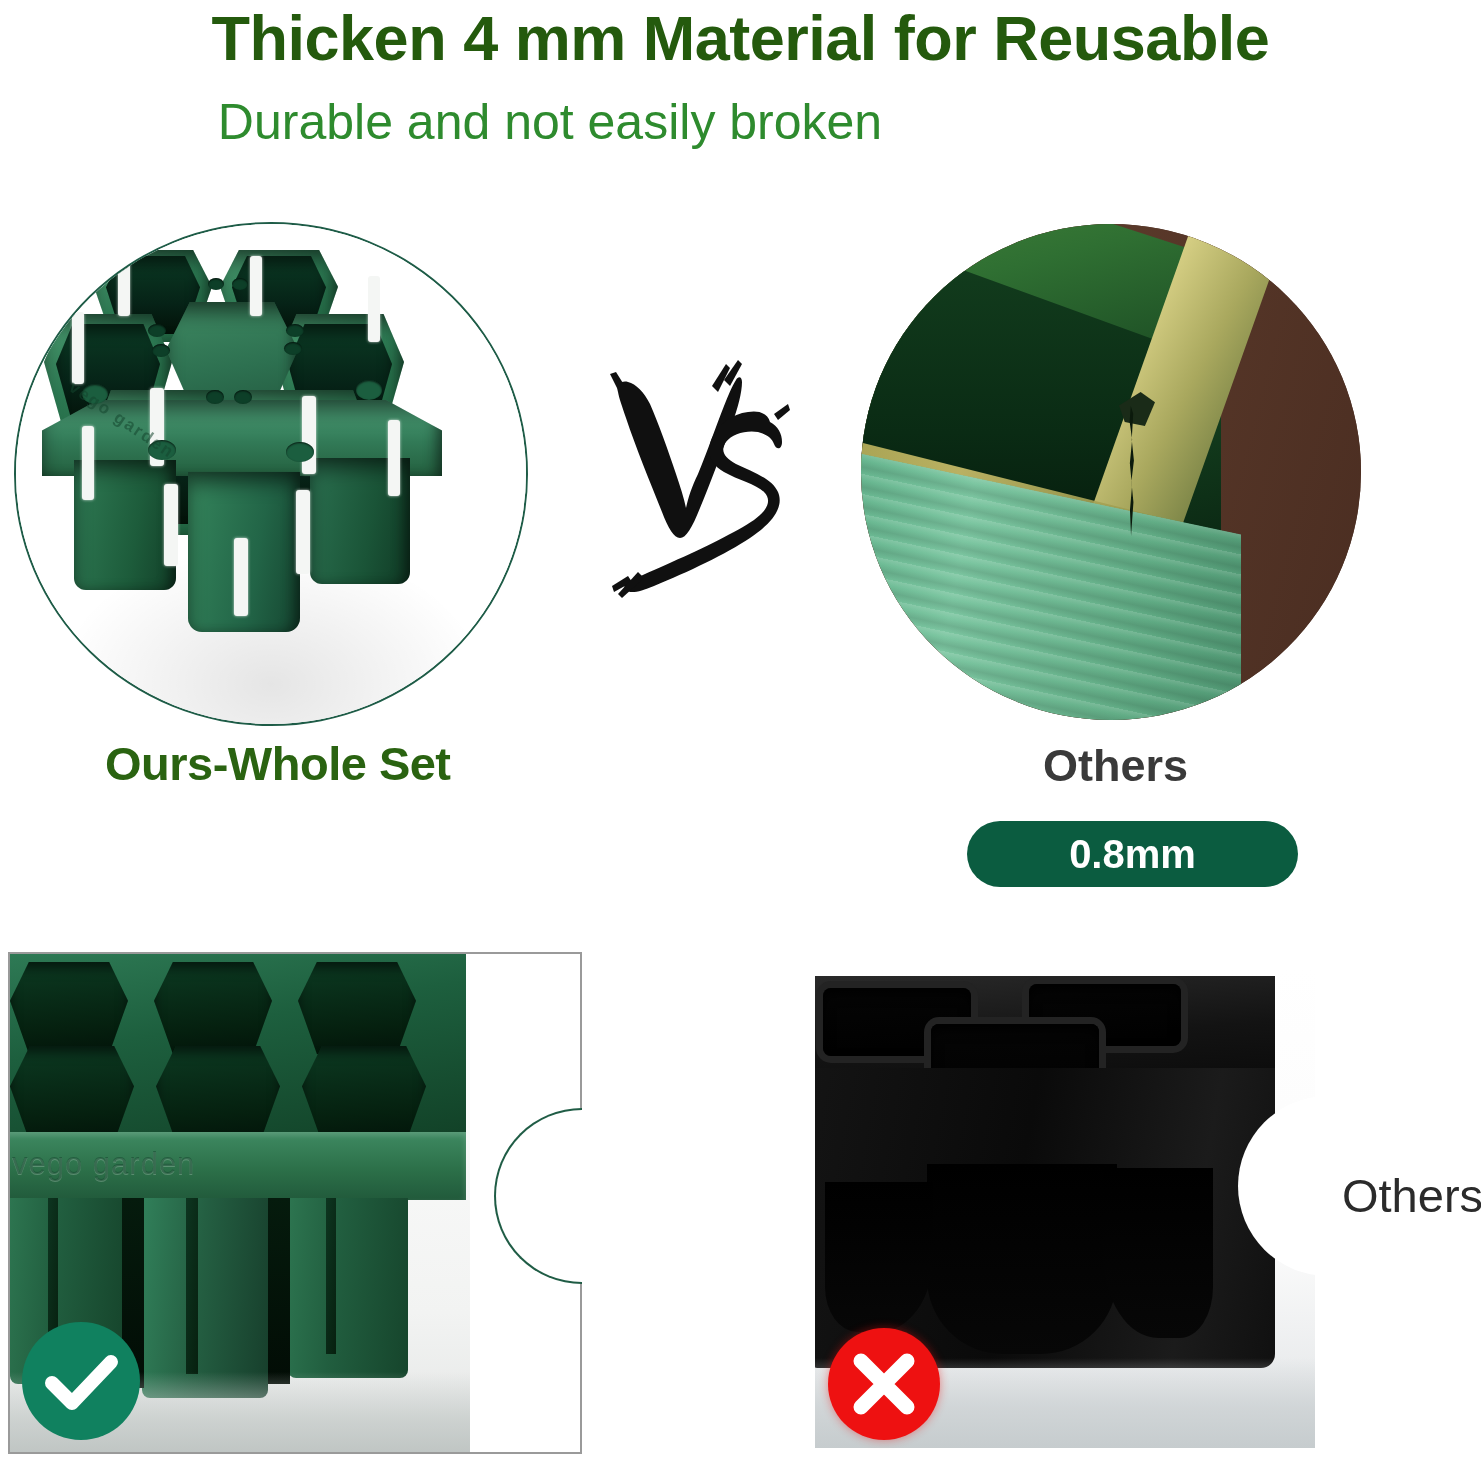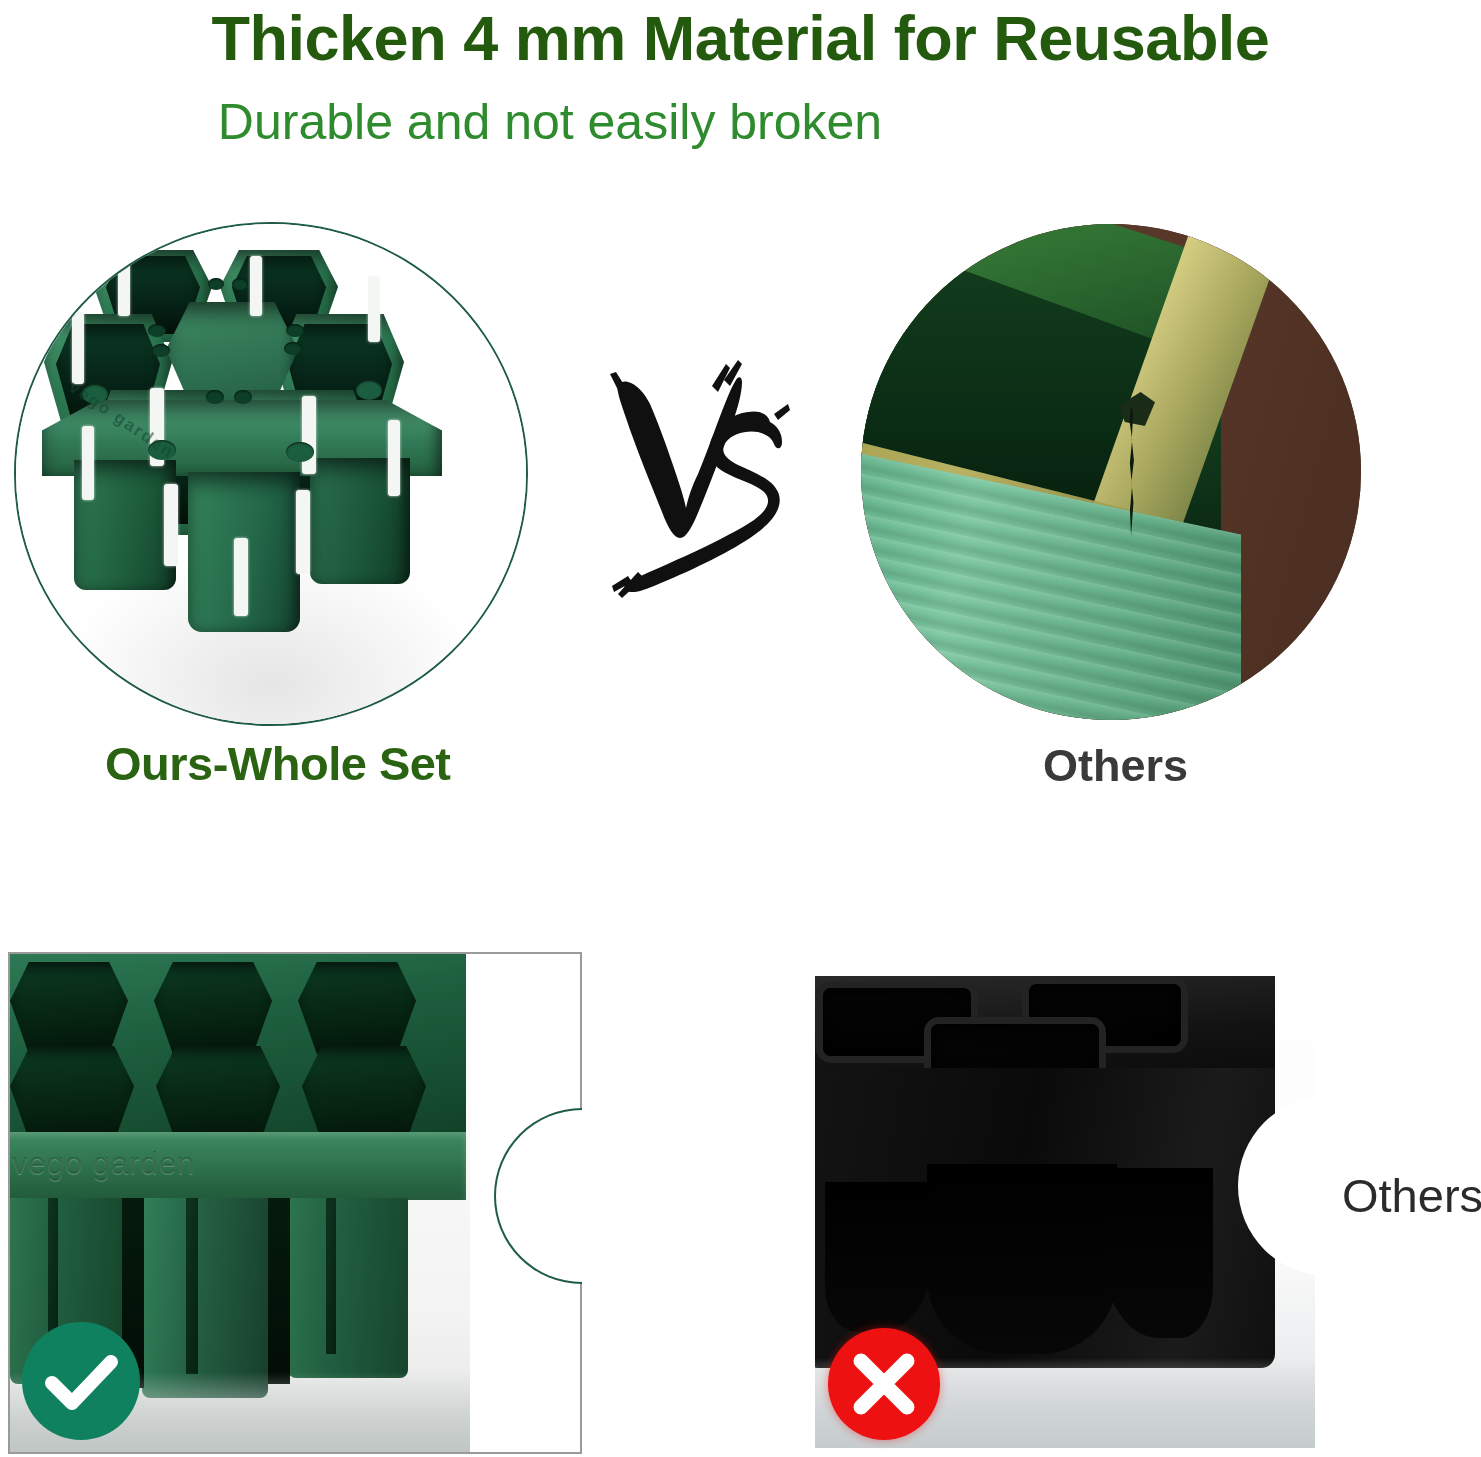--- a/index.html
+++ b/index.html
@@ -495,20 +495,21 @@
     <div class="pot-dark-interior"></div>
     <div class="pot-edge"></div>
     <div class="pot-rim"></div>
     <div class="pot-side"></div>
     <div class="crack-notch"></div>
     <div class="crack"></div>
   </div>
 
   <div class="label-ours">Ours-Whole Set</div>
   <div class="label-others">Others</div>
+  <div class="badge-thickness">0.8mm</div>
 </div>
 
 <div class="panel-good">
   <div class="panel-good-photo">
     <div class="bigtray-top"></div>
     <div class="bigtray-hexgrid">
       <div class="hexcell" style="left:14px;  top:8px;   width:118px; height:92px;  clip-path:polygon(16% 0,84% 0,100% 42%,84% 100%,16% 100%,0 42%);"></div>
       <div class="hexcell" style="left:158px; top:8px;   width:118px; height:92px;  clip-path:polygon(16% 0,84% 0,100% 42%,84% 100%,16% 100%,0 42%);"></div>
       <div class="hexcell" style="left:302px; top:8px;   width:118px; height:92px;  clip-path:polygon(16% 0,84% 0,100% 42%,84% 100%,16% 100%,0 42%);"></div>
       <div class="hexcell" style="left:14px;  top:92px;  width:124px; height:96px;  clip-path:polygon(16% 0,84% 0,100% 42%,84% 100%,16% 100%,0 42%);"></div>

